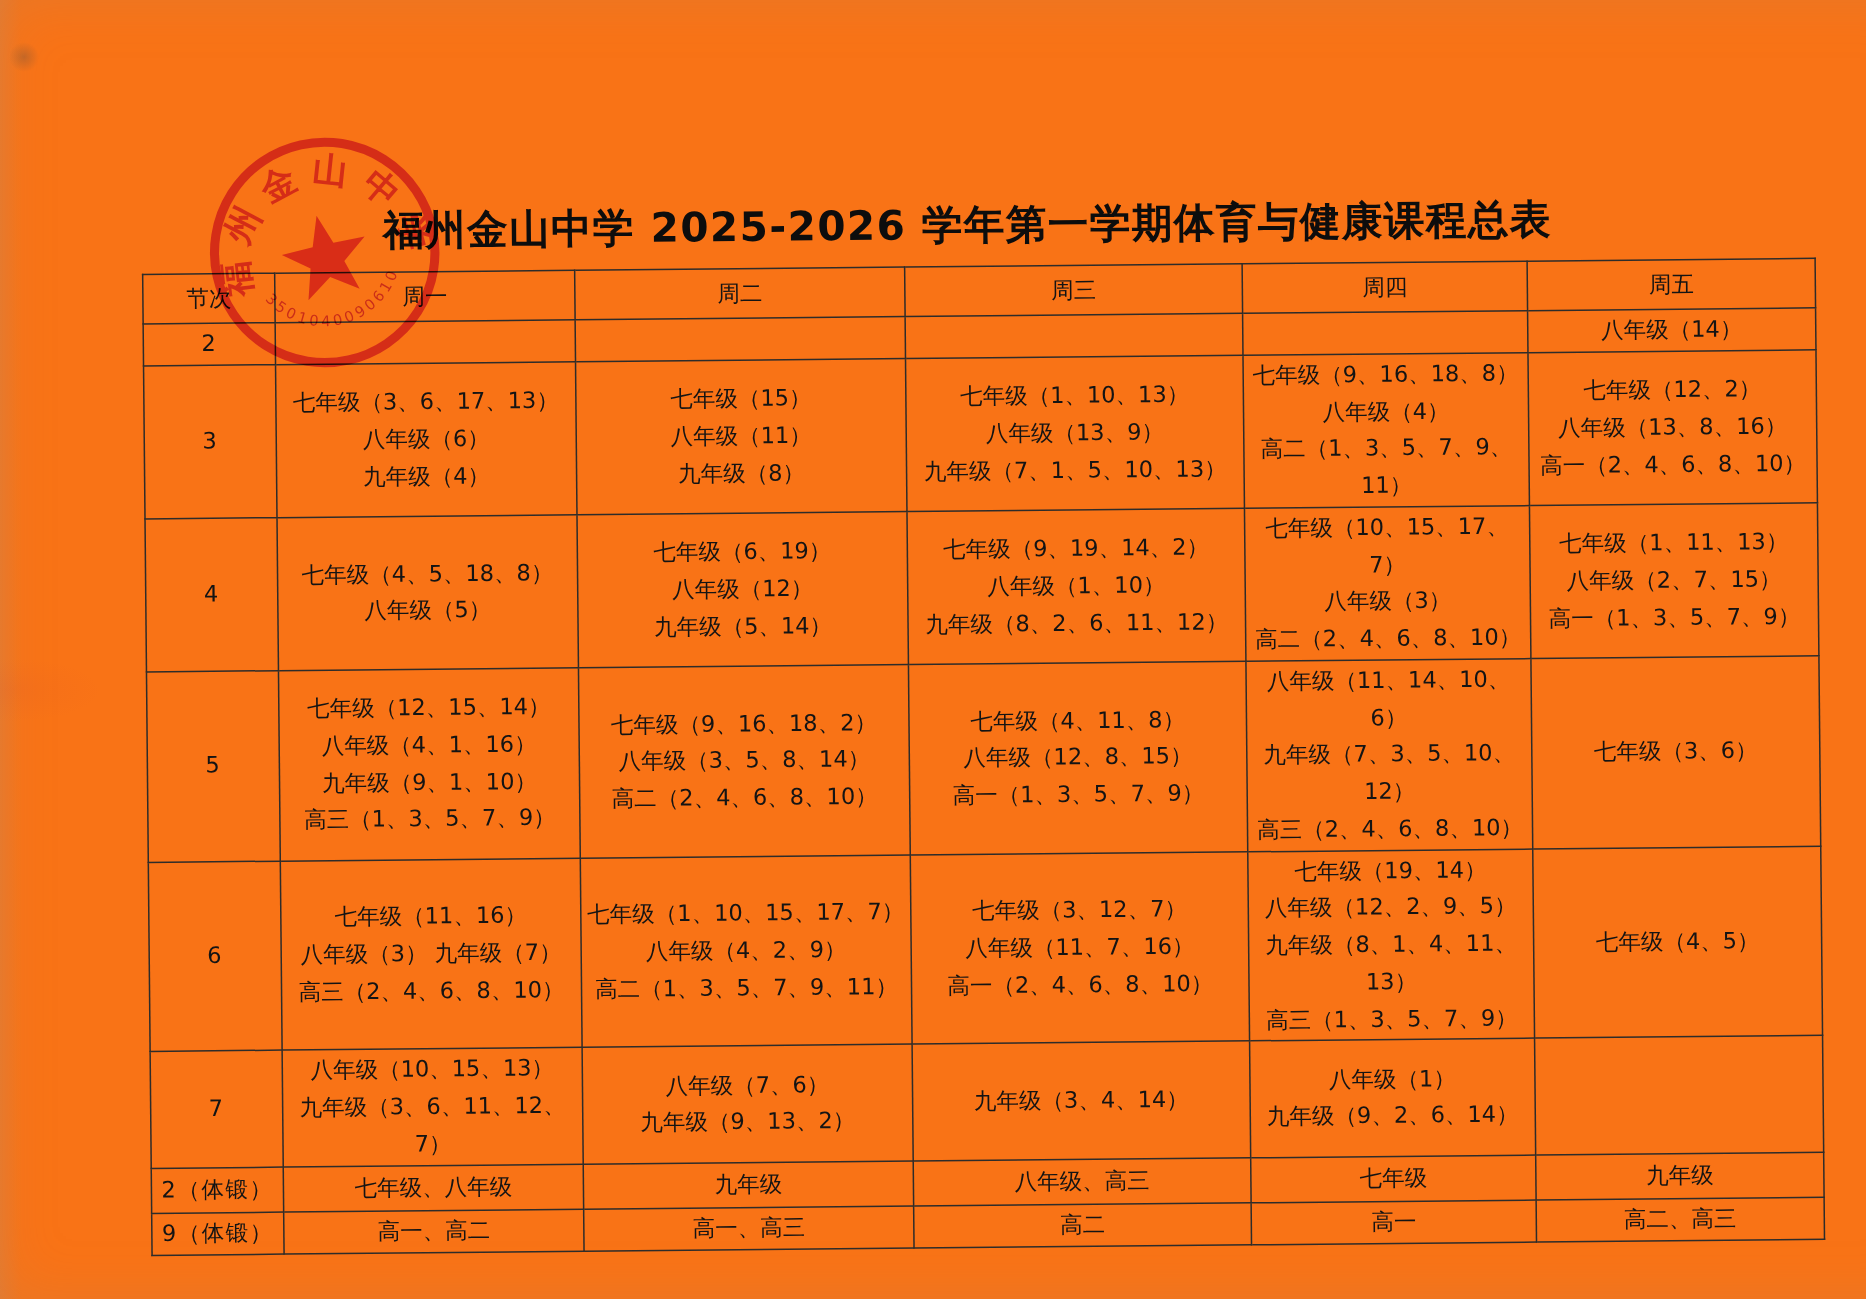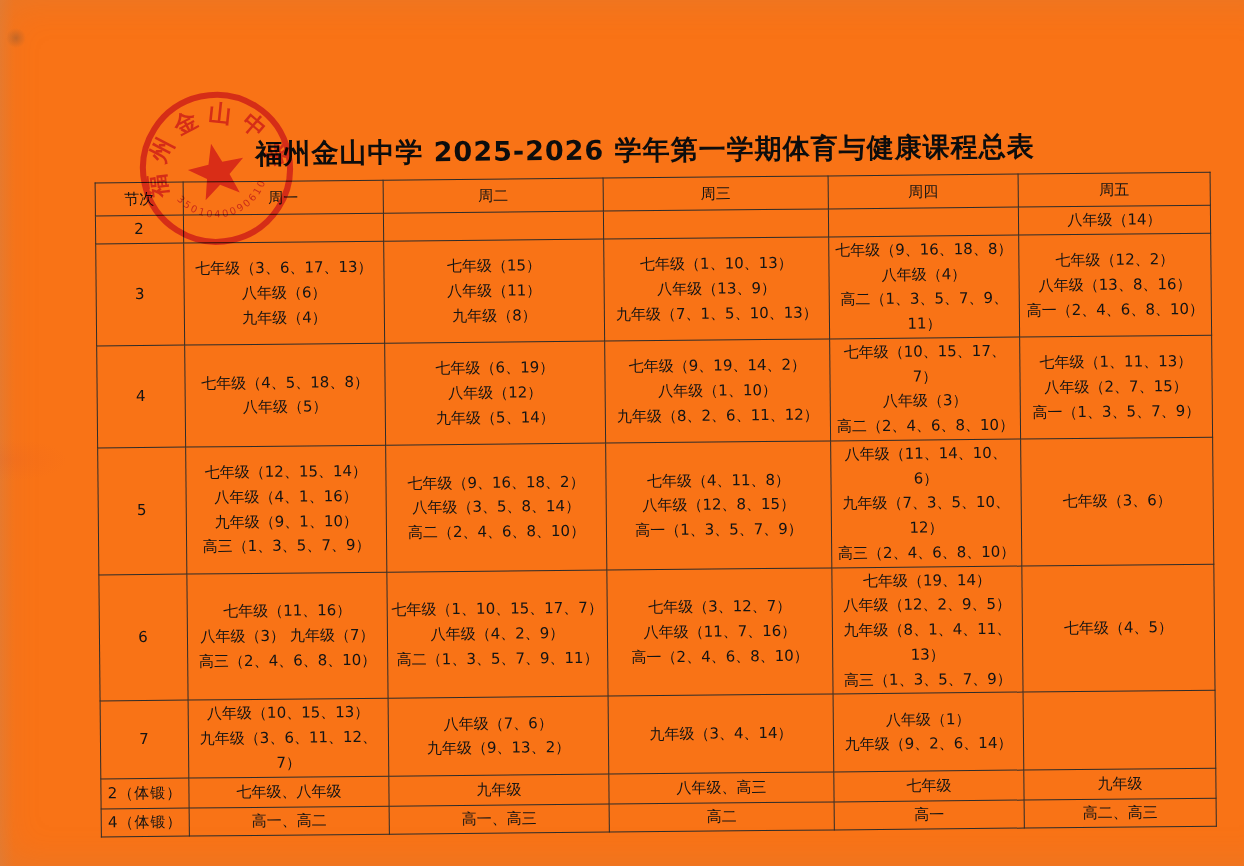--- a/index.html
+++ b/index.html
@@ -236,21 +236,21 @@
               <div class="cell-line">八年级、高三</div>
             </td>
             <td>
               <div class="cell-line">七年级</div>
             </td>
             <td>
               <div class="cell-line">九年级</div>
             </td>
           </tr>
           <tr style="height: 28px;">
-            <td class="period">4（体锻）</td>
+            <td class="period">9（体锻）</td>
             <td>
               <div class="cell-line">高一、高二</div>
             </td>
             <td>
               <div class="cell-line">高一、高三</div>
             </td>
             <td>
               <div class="cell-line">高二</div>
             </td>
             <td>

